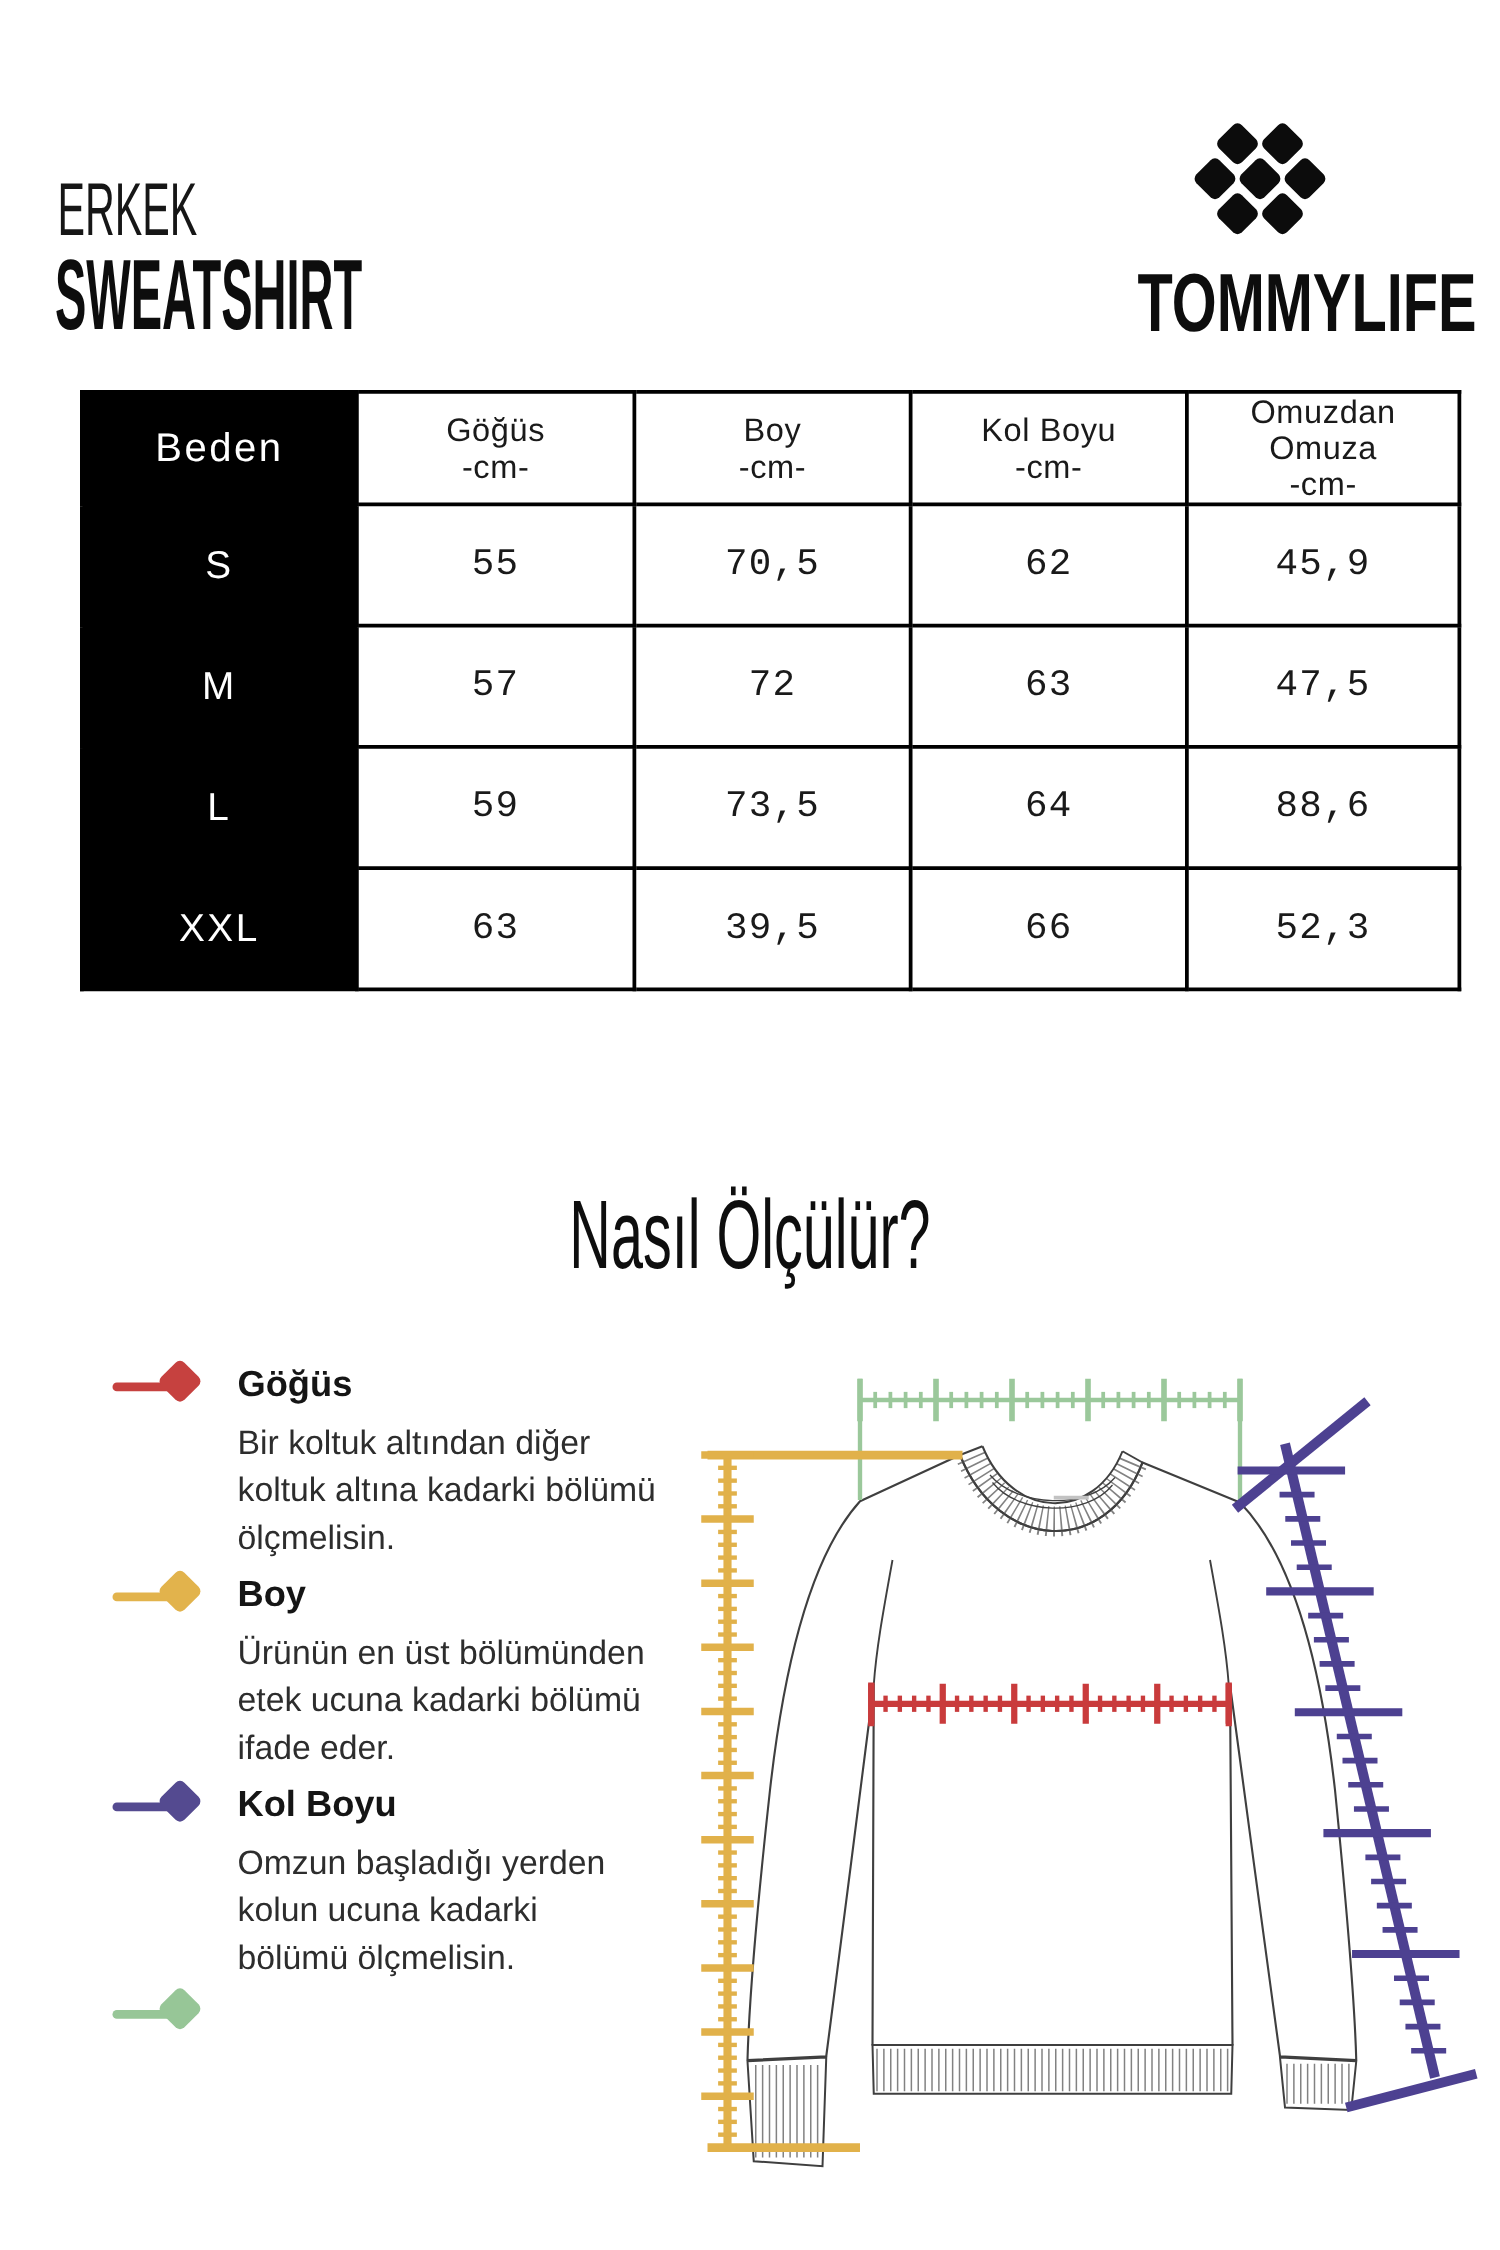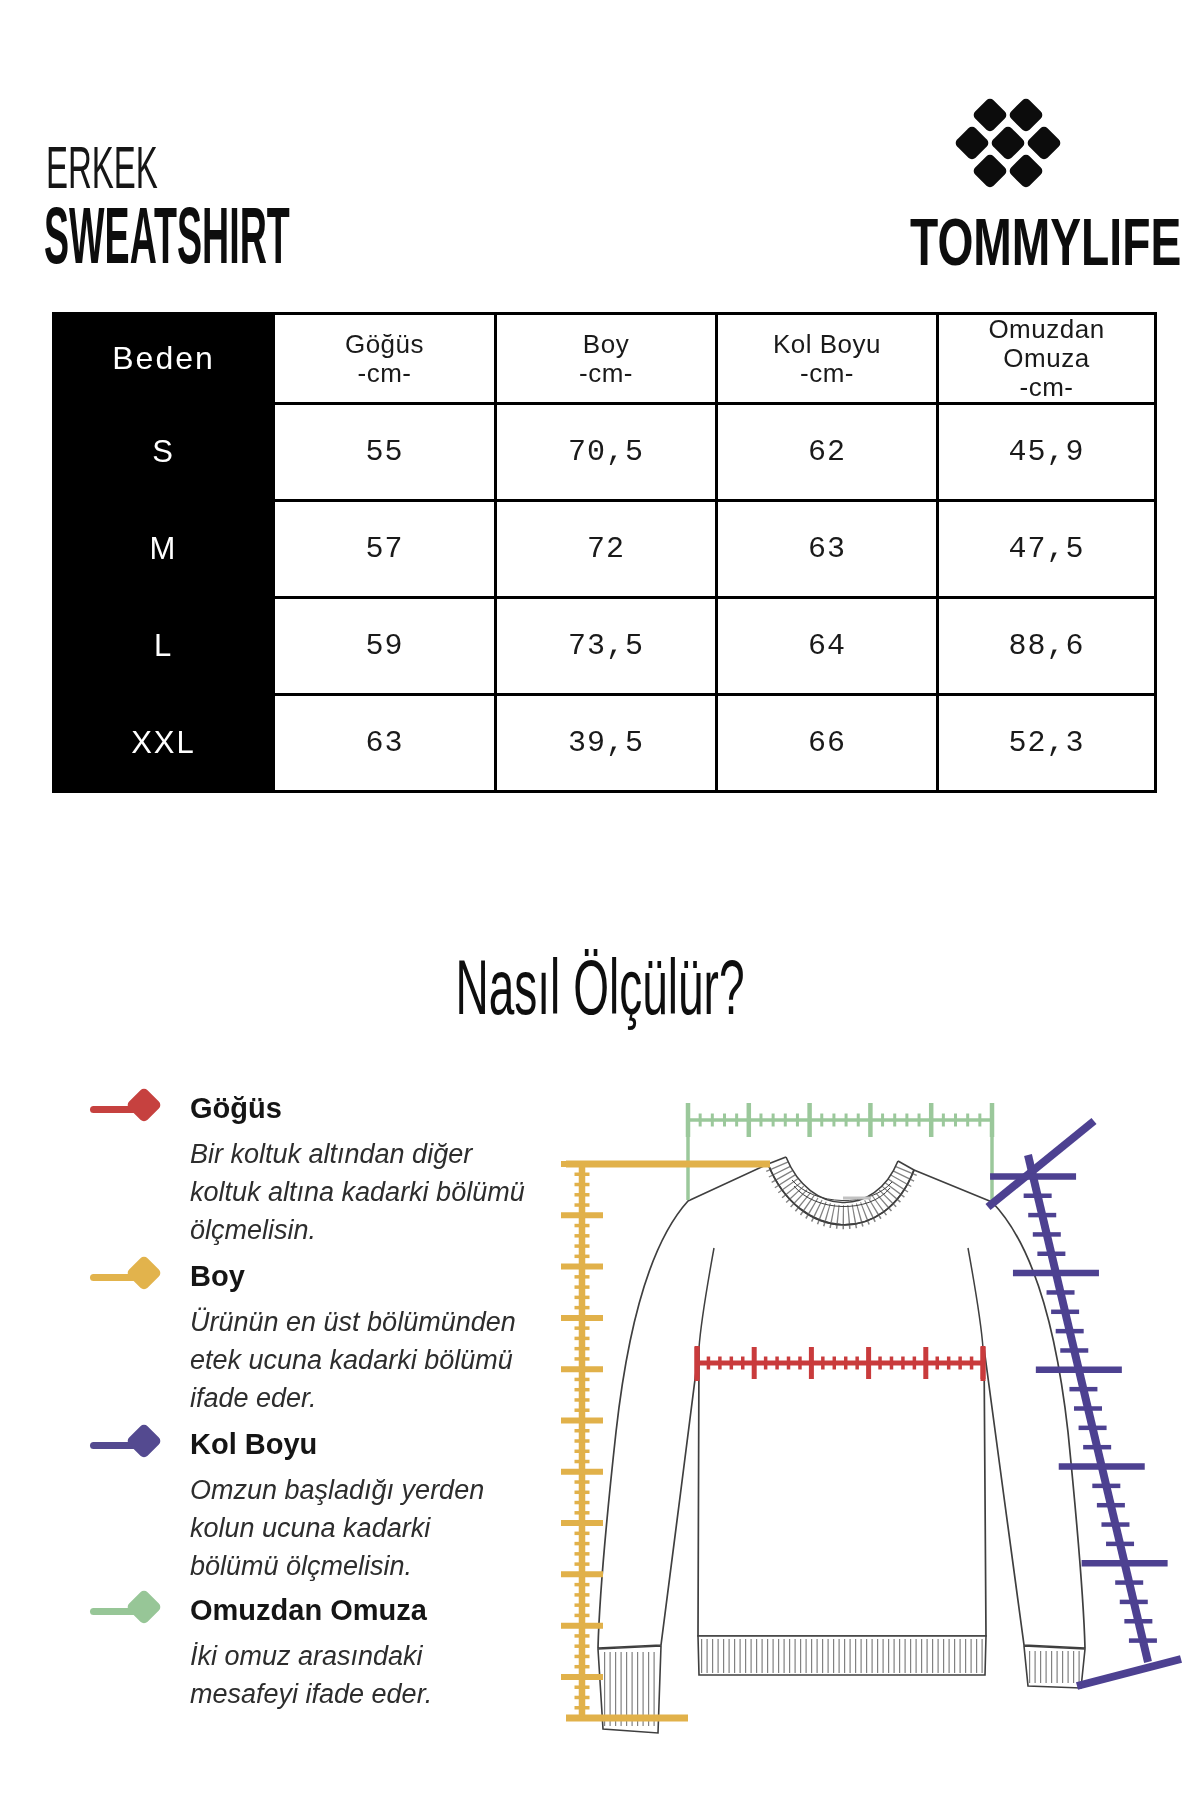--- a/index.html
+++ b/index.html
@@ -27,21 +27,21 @@
   .logo-diamond{
     width:26px;height:26px;margin:0 5px;background:#0c0c0c;
     border-radius:5px;transform:rotate(45deg);flex:0 0 auto;
   }
   .brand-name{
     margin-top:14px;font-size:66px;line-height:1;font-weight:bold;color:#0d0d0d;
     white-space:nowrap;transform:scaleX(.7);transform-origin:center top;
   }
 
   
-  .size-table-wrap{left:36px;top:312px;padding-left:16px;}
+  .size-table-wrap{left:48px;top:312px;padding-left:16px;}
   table.size-table{border-collapse:collapse;table-layout:fixed;width:1102px;}
   .size-table td{
     border:3px solid #000;text-align:center;vertical-align:middle;
     padding:0;background:#fff;color:#1a1a1a;
   }
   .size-table td.head{font-size:26px;line-height:29px;letter-spacing:.5px;white-space:pre-line;height:87px;}
   .size-table td.size-col{
     background:#000;color:#fff;border:3px solid #000;
     font-size:31px;letter-spacing:2px;
   }
@@ -53,21 +53,21 @@
     left:0;top:948px;width:1200px;text-align:center;
     font-size:78px;line-height:1;font-weight:400;color:#0e0e0e;white-space:nowrap;
     transform:scaleX(.59);transform-origin:center top;
   }
   .legend-item{position:absolute;left:88px;width:470px;}
   .l-marker{position:absolute;left:0;top:0;width:80px;height:40px;}
   .l-line{position:absolute;left:2px;top:16px;width:58px;height:7px;border-radius:3.5px;background:#999;}
   .l-diamond{position:absolute;left:43px;top:2px;width:26px;height:26px;border-radius:5px;transform:rotate(45deg);background:#999;}
   .l-text{margin-left:102px;}
   .l-title{font-size:29px;font-weight:bold;color:#151515;line-height:36px;}
-  .l-desc{font-size:27px;line-height:38px;color:#2d2d2d;white-space:pre-line;margin-top:9px;font-style:italic;}
+  .l-desc{font-size:27px;line-height:38px;color:#2d2d2d;white-space:pre-line;margin-top:9px;}
 
   svg#diagram-svg{position:absolute;left:0;top:0;pointer-events:none;}
 </style>
 </head>
 <body>
 
 <div class="abs title-light">ERKEK</div>
 <div class="abs title-bold">SWEATSHIRT</div>
 
 <div class="abs brand-box">
@@ -179,25 +179,20 @@
     <div class="l-desc">Omzun başladığı yerden
 kolun ucuna kadarki
 bölümü ölçmelisin.</div>
   </div>
 </div>
 
 <div class="legend-item" style="top:1592px">
   <div class="l-marker">
     <span class="l-line" style="background-color: rgb(151, 198, 151);"></span>
     <span class="l-diamond" style="background-color: rgb(151, 198, 151);"></span>
-  </div>
-  <div class="l-text">
-    <div class="l-title">Omuzdan Omuza</div>
-    <div class="l-desc">İki omuz arasındaki
-mesafeyi ifade eder.</div>
   </div>
 </div>
 
 <svg id="diagram-svg" width="1200" height="1800" viewBox="0 0 1200 1800">
     <path d="M688,1201 L768,1164 C799,1242 885,1246 914,1170 L992,1202 C1032,1243 1056,1325 1068,1432 C1078,1532 1084,1610 1085,1648 L1024,1645 C1012,1560 996,1435 984,1348 L986,1636 L698,1636 L699,1348 C688,1435 672,1560 661,1645 L598,1648 C599,1610 605,1532 616,1432 C628,1325 650,1243 688,1201 Z" fill="#fff" stroke="#3f3f3f" stroke-width="1.7" stroke-linejoin="round"></path>
     <path d="M714,1248 C706,1292 701,1320 699,1348" fill="none" stroke="#3f3f3f" stroke-width="1.5"></path>
     <path d="M968,1248 C976,1292 981,1320 983,1348" fill="none" stroke="#3f3f3f" stroke-width="1.5"></path>
     <path d="M777,1166 C805,1232 879,1235 906,1170" fill="none" stroke="#828282" stroke-width="24" stroke-dasharray="1.3 4.2"></path>
     <path d="M768,1164 C799,1242 885,1246 914,1170" fill="none" stroke="#3f3f3f" stroke-width="1.6"></path>
     <path d="M786,1157 C810,1216 875,1218 898,1161" fill="#fff" stroke="#3f3f3f" stroke-width="1.6"></path>

